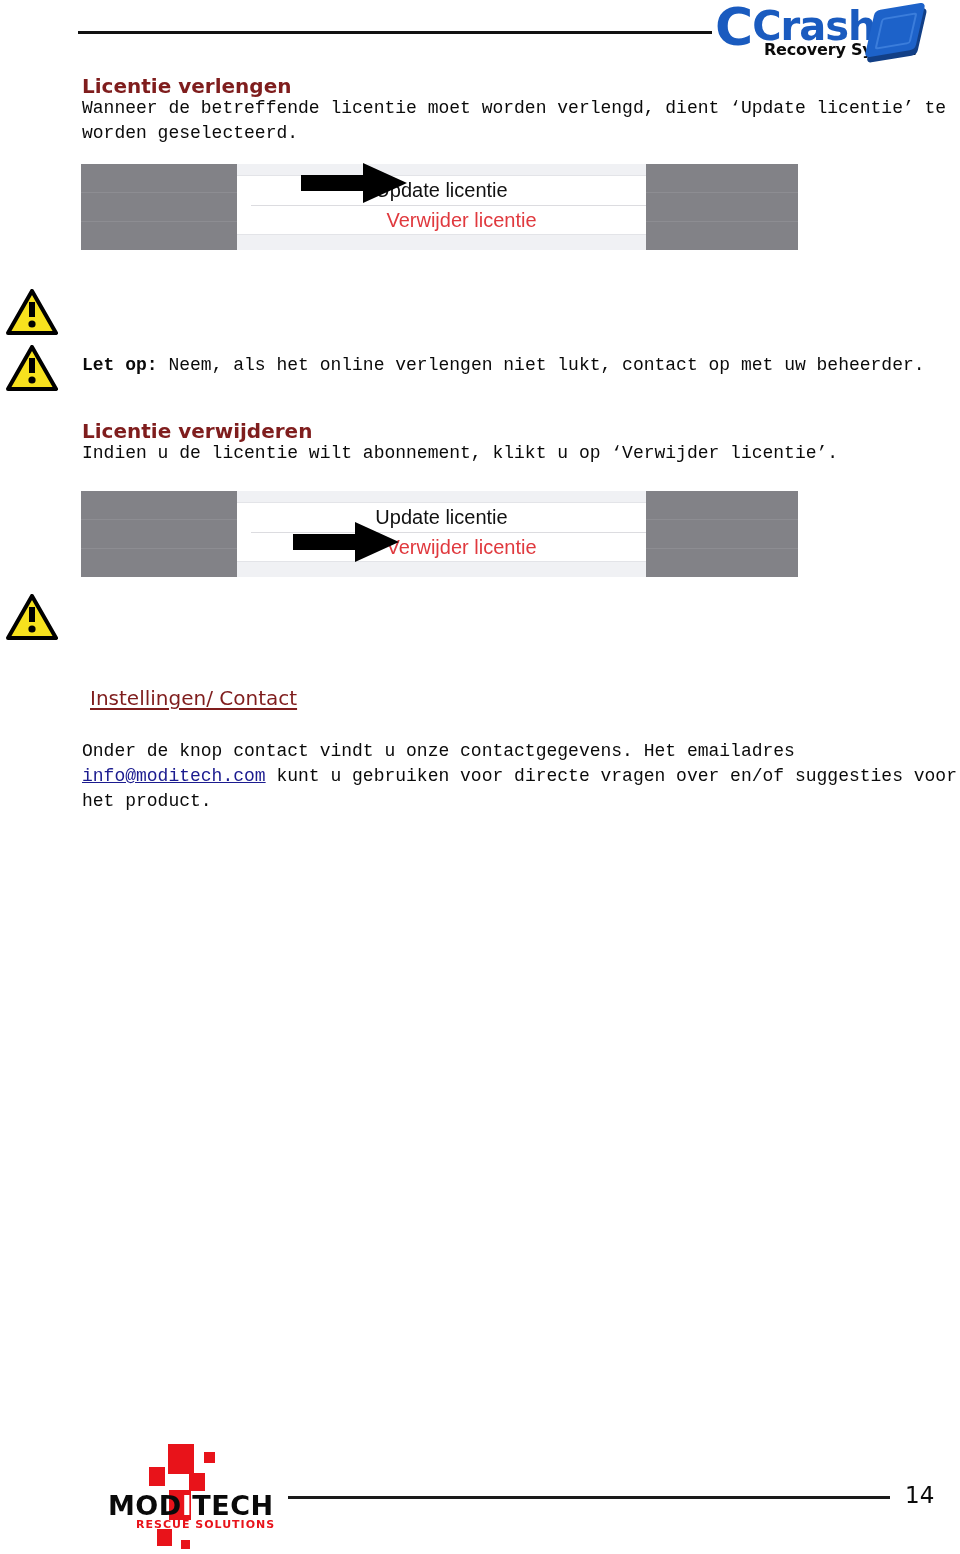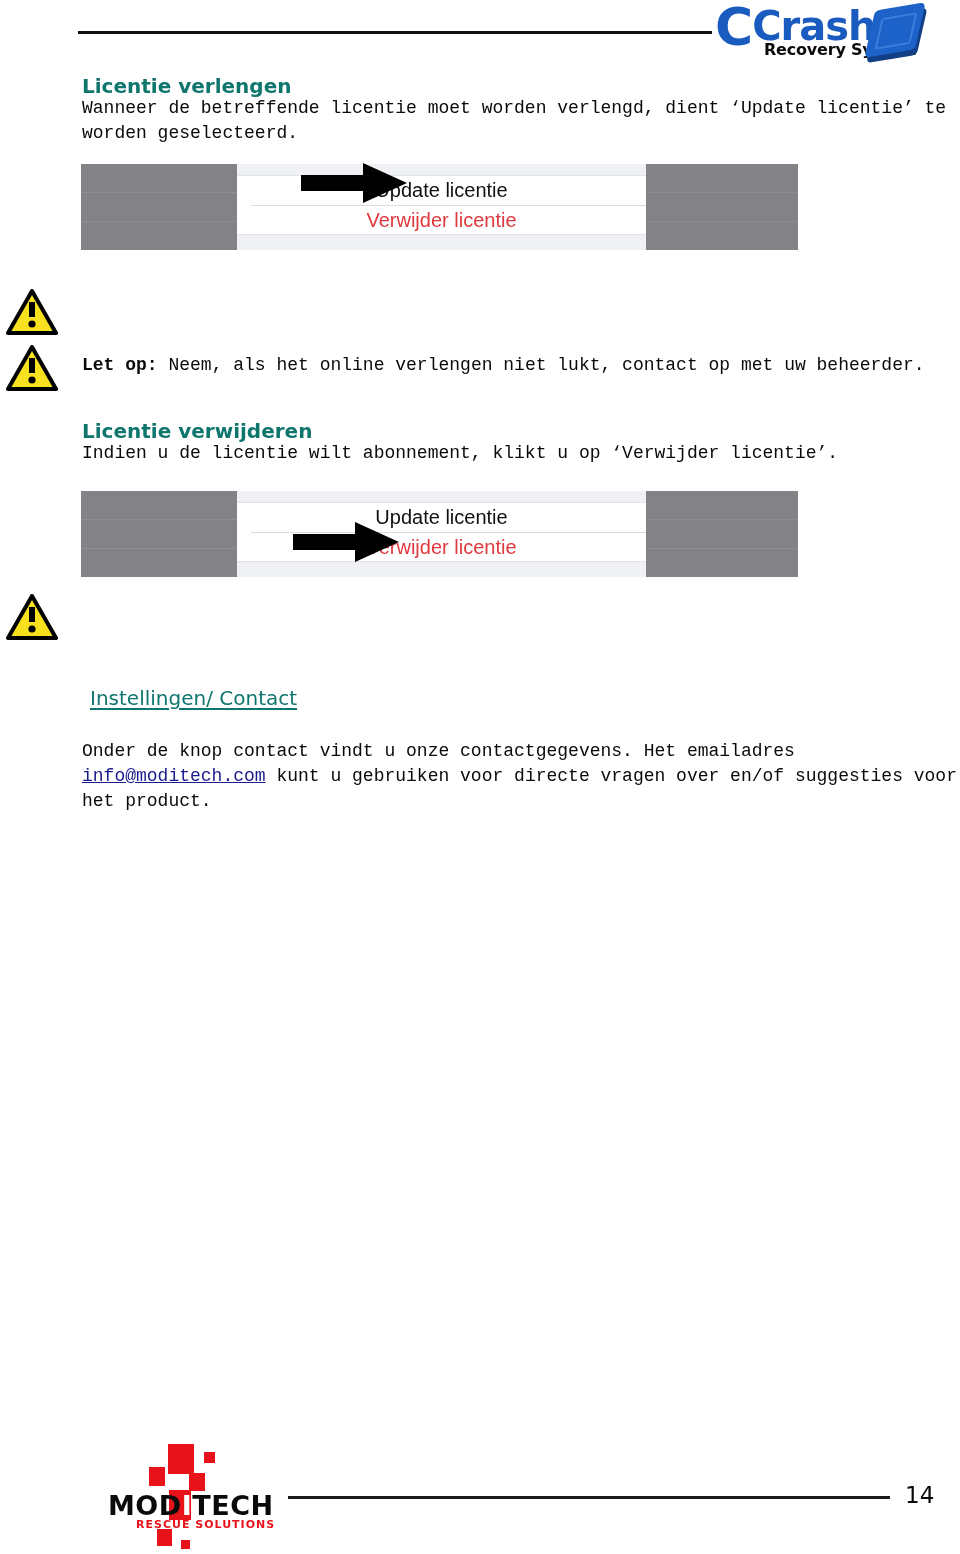--- a/index.html
+++ b/index.html
@@ -96,21 +96,21 @@
     transform: skewX(-22deg) rotate(-10deg);
     border-radius: 3px;
   }
 
   
   .h-sub {
     position: absolute;
     font-family: "DejaVu Sans", sans-serif;
     font-weight: bold;
     font-size: 20px;
-    color: #0f766e;
+    color: #7f1d1d;
     white-space: nowrap;
   }
   .para {
     position: absolute;
     font-family: Liberation Mono, monospace;
     font-size: 18px;
     line-height: 25px;
     color: #0a0a0a;
   }
   .para b { font-weight: bold; }
@@ -212,21 +212,21 @@
   .shot .list .row.r1 { top: 11px; }
   .shot .list .row.r2 { top: 41px; }
   .shot .list .row.r2::before {
     content: "";
     position: absolute;
     left: 14px; right: 0; top: 0;
     height: 1px;
     background: #dcdce0;
   }
   .shot .list .row.black { color: #111111; }
-  .shot .list .row.red   { color: #e0393e; }
+  .shot .list .row.red   { color: #e0393e; padding-left: 20px; }
 
   .arrow {
     position: absolute;
     width: 108px;
     height: 40px;
     pointer-events: none;
   }
   #arrow1 { left: 301px; top: 163px; }
   #arrow2 { left: 293px; top: 522px; }
   .arrow svg { display: block; }

